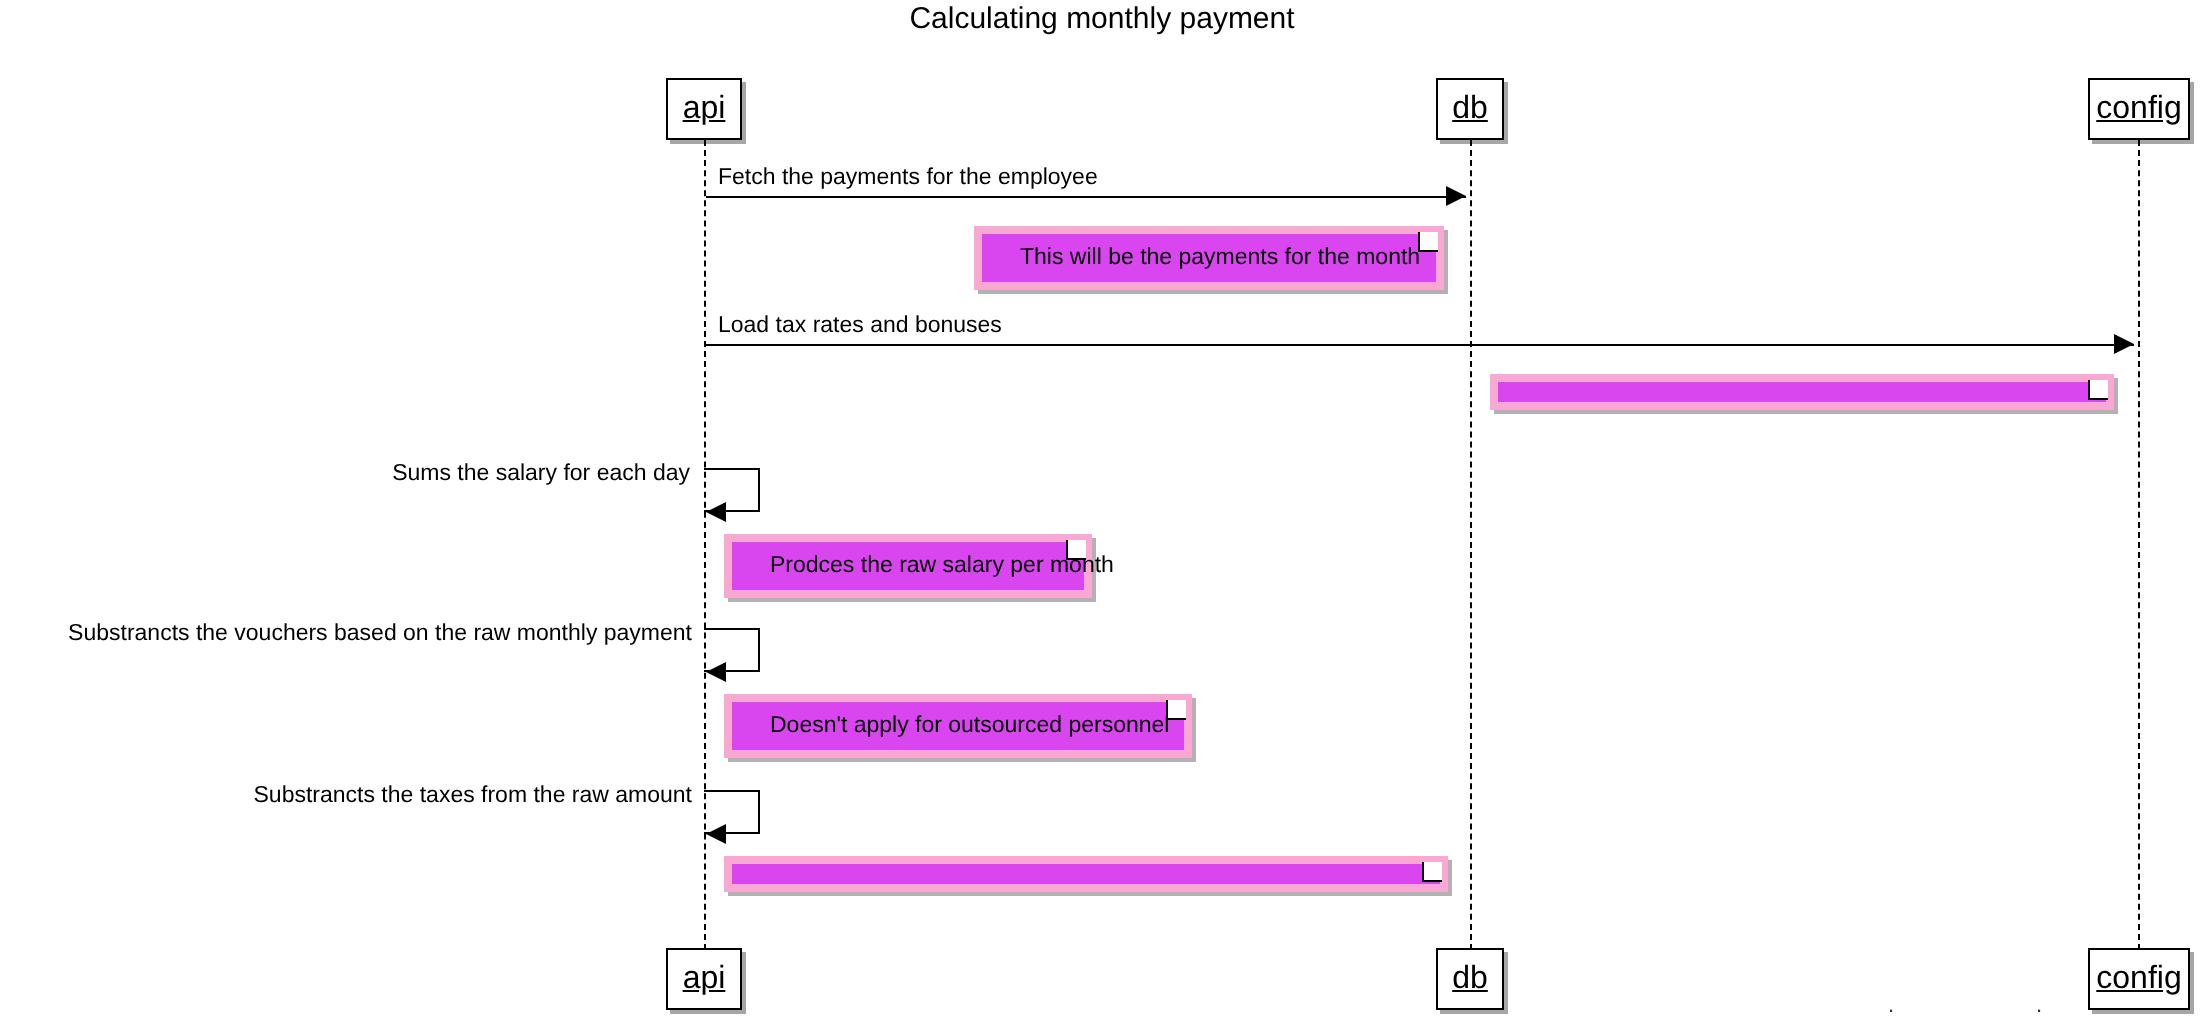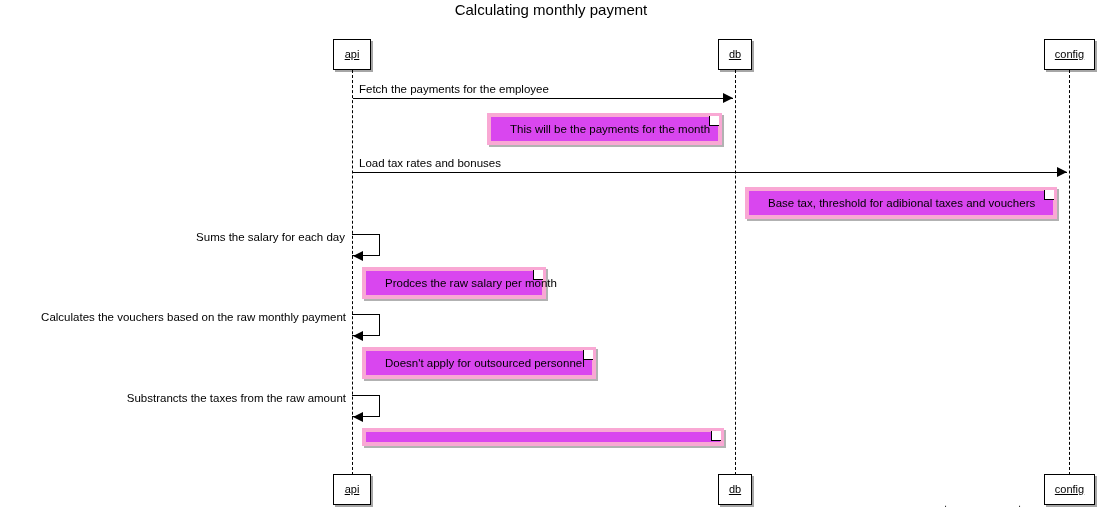--- a/index.html
+++ b/index.html
@@ -32,21 +32,21 @@
     position: absolute;
     width: 0;
     border-left: 1px dashed #000000;
   }
   .actor-box {
     position: absolute;
     box-sizing: border-box;
     border: 1px solid #000000;
     background: #ffffff;
     text-align: center;
-    font-size: 11px;
+    font-size: 16px;
     line-height: 1;
     display: flex;
     align-items: center;
     justify-content: center;
     box-shadow: 2px 2px 0 rgba(0,0,0,0.35);
   }
   .actor-box span {
     text-decoration: underline;
   }
   .msg-line {
@@ -149,33 +149,32 @@
     <div class="fold"></div>
     <span>This will be the payments for the month</span>
   </div>
 
   <div class="msg-label" style="left:359px; top:157px;">Load tax rates and bonuses</div>
   <div class="msg-line" style="left:353px; top:172px; width:714px;"></div>
   <div class="arrow-head" style="left:1057px; top:167px;"></div>
 
   <div class="note" style="left:745px; top:187px; width:312px;">
     <div class="fold"></div>
-    <span>Base tax, threshold for adibional taxes and vouchers</span>
   </div>
 
   <div class="msg-label right-aligned" style="left:130px; top:231px; width:215px;">Sums the salary for each day</div>
   <div class="self-call" style="left:352px; top:234px; width:28px; height:22px;"></div>
   <div class="arrow-head left" style="left:353px; top:251px;"></div>
 
   <div class="note" style="left:362px; top:267px; width:184px;">
     <div class="fold"></div>
     <span>Prodces the raw salary per month</span>
   </div>
 
-  <div class="msg-label right-aligned" style="left:0px; top:311px; width:346px;">Calculates the vouchers based on the raw monthly payment</div>
+  <div class="msg-label right-aligned" style="left:0px; top:311px; width:346px;">Substrancts the vouchers based on the raw monthly payment</div>
   <div class="self-call" style="left:352px; top:314px; width:28px; height:22px;"></div>
   <div class="arrow-head left" style="left:353px; top:331px;"></div>
 
   <div class="note" style="left:362px; top:347px; width:234px;">
     <div class="fold"></div>
     <span>Doesn't apply for outsourced personnel</span>
   </div>
 
   <div class="msg-label right-aligned" style="left:50px; top:392px; width:296px;">Substrancts the taxes from the raw amount</div>
   <div class="self-call" style="left:352px; top:395px; width:28px; height:22px;"></div>

